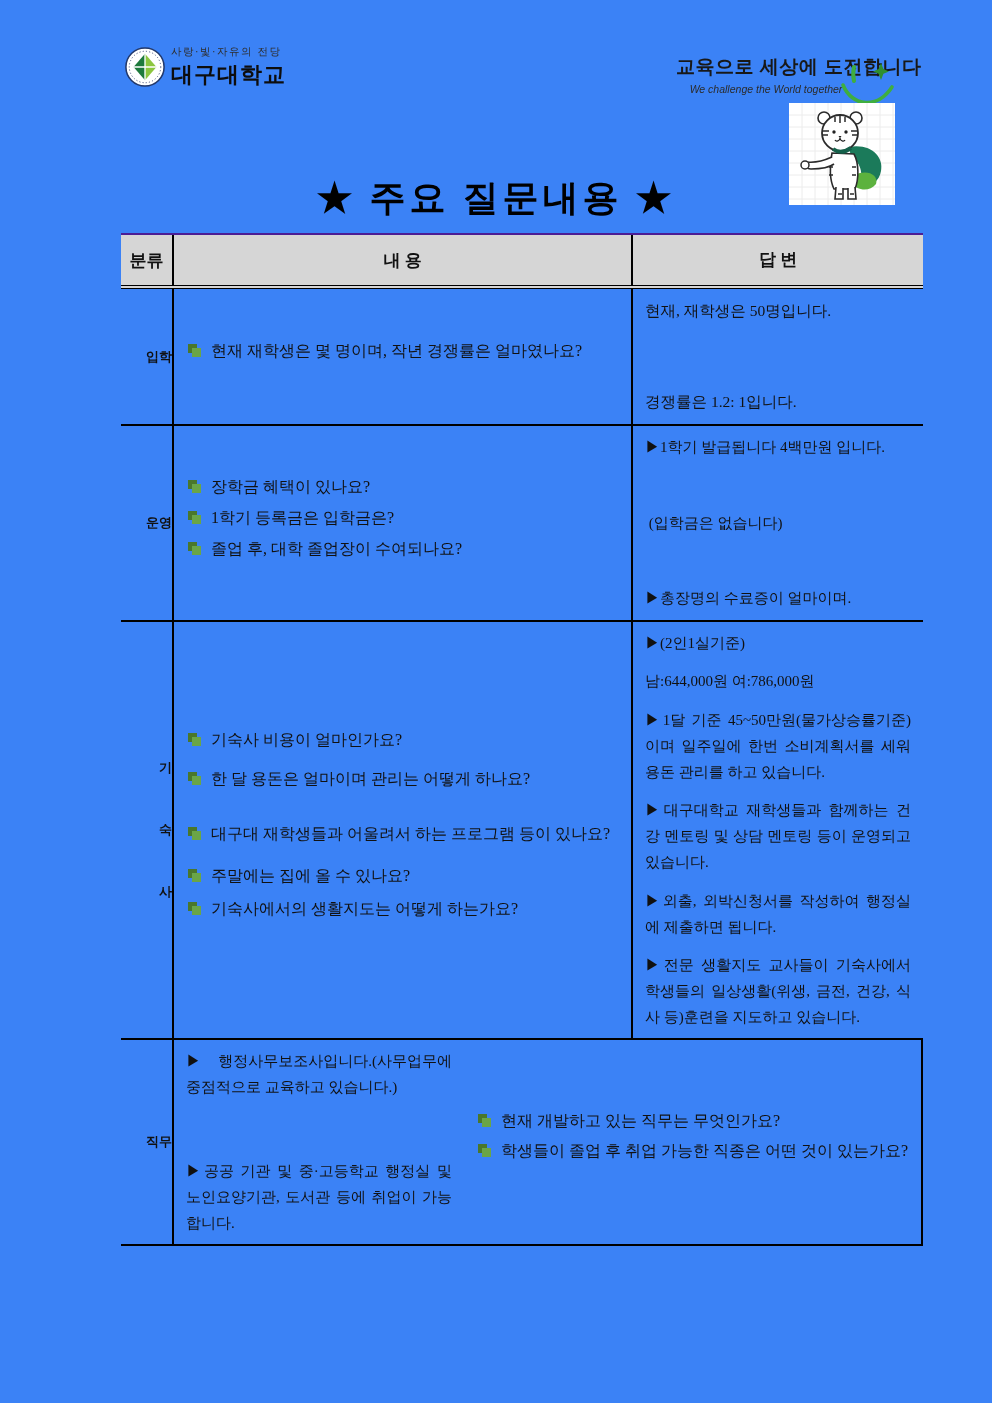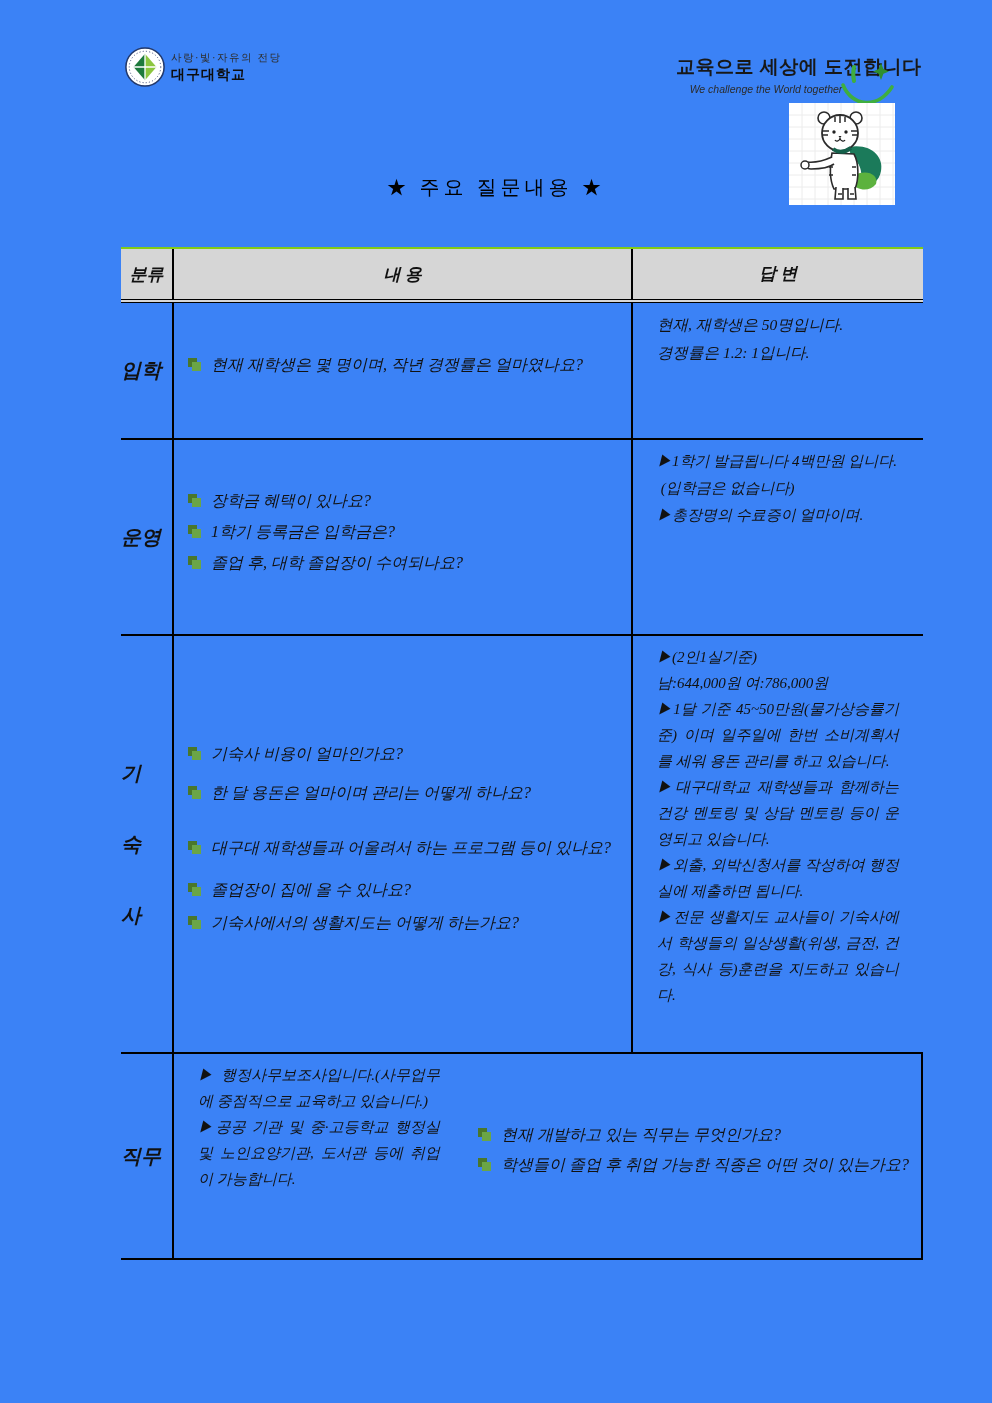--- a/index.html
+++ b/index.html
@@ -6,49 +6,49 @@
   .page {
     position:relative; width:992px; height:1403px; background:#3b82f6;
     font-family:"Liberation Serif", serif; color:#111; overflow:hidden;
   }
 
   
   .logo-group { position:absolute; left:124px; top:44px; display:flex; align-items:center; gap:5px;
                 font-family:"Liberation Sans", sans-serif; }
   .logo-text { display:flex; flex-direction:column; }
   .logo-slogan { font-size:10.5px; color:#2e2e2e; letter-spacing:1.5px; margin-bottom:1px; }
-  .logo-uname { font-size:14px; font-weight:bold; color:#0d0d0d; letter-spacing:1px; }
+  .logo-uname { font-size:22px; font-weight:bold; color:#0d0d0d; letter-spacing:1px; }
 
   .tagline { position:absolute; left:676px; top:54px; width:180px; text-align:center;
              font-family:"Liberation Sans", sans-serif; }
   .tagline-ko { font-size:19px; font-weight:bold; color:#181818; letter-spacing:0.5px; white-space:nowrap; }
   .tagline-en { font-size:10.5px; font-style:italic; color:#2b2b2b; margin-top:3px; white-space:nowrap; }
 
   .smiley { position:absolute; left:838px; top:57px; }
   .mascot-box { position:absolute; left:789px; top:103px; }
 
   
   .doc-title { position:absolute; left:0; top:174px; width:100%; text-align:center;
-               font-size:20px; font-weight:normal; letter-spacing:4px; color:#000; }
+               font-size:36px; font-weight:bold; letter-spacing:4px; color:#000; }
 
   
-  .faq-table { position:absolute; left:121px; top:247px; width:802px;
-               border-top:2px solid #84cc16; border-bottom:2px solid #000;font-style:italic; }
+  .faq-table { position:absolute; left:121px; top:233px; width:802px;
+               border-top:2px solid #4c1d95; border-bottom:2px solid #000; }
   .trow { display:flex; }
   .thead { background:#d6d6d6; border-bottom:4px double #000; height:50px; }
   .body-row { border-bottom:2px solid #000; }
   .body-row.last { border-bottom:none; }
 
   .cell { box-sizing:border-box; }
   .col-cat { width:53px; border-right:2px solid #000; display:flex; flex-direction:column;
-             align-items:flex-start; justify-content:center; font-weight:bold; font-size:20px; }
+             align-items:flex-end; justify-content:center; font-weight:bold; font-size:13px; }
   .col-content { width:459px; border-right:2px solid #000; display:flex; flex-direction:column;
                  justify-content:center; padding:10px 12px 22px 14px; }
-  .col-ans { width:290px; display:flex; flex-direction:column; justify-content:flex-start;
-             padding:8px 24px; font-size:15px; line-height:26px; }
+  .col-ans { width:290px; display:flex; flex-direction:column; justify-content:space-between;
+             padding:8px 12px; font-size:15px; line-height:26px; }
 
   .thead .col-cat, .thead .col-content, .thead .col-ans {
     flex-direction:row; align-items:center; justify-content:center;
     font-weight:bold; font-size:17px; padding:0;
   }
 
   .r1 { height:135px; }
   .r2 { height:194px; }
   .r3 { height:416px; }
   .r4 { height:204px; }
@@ -184,21 +184,21 @@
         <span class="cat-v">
           <span>기</span>
           <span>숙</span>
           <span>사</span>
         </span>
       </div>
       <div class="cell col-content">
         <p class="q"><span class="bullet"><i class="b1"></i><i class="b2"></i></span><span>기숙사 비용이 얼마인가요?</span></p>
         <p class="q mt10"><span class="bullet"><i class="b1"></i><i class="b2"></i></span><span>한 달 용돈은 얼마이며 관리는 어떻게 하나요?</span></p>
         <p class="q mt26"><span class="bullet"><i class="b1"></i><i class="b2"></i></span><span>대구대 재학생들과 어울려서 하는 프로그램 등이 있나요?</span></p>
-        <p class="q mt13"><span class="bullet"><i class="b1"></i><i class="b2"></i></span><span>졸업장이 집에 올 수 있나요?</span></p>
+        <p class="q mt13"><span class="bullet"><i class="b1"></i><i class="b2"></i></span><span>주말에는 집에 올 수 있나요?</span></p>
         <p class="q mt4"><span class="bullet"><i class="b1"></i><i class="b2"></i></span><span>기숙사에서의 생활지도는 어떻게 하는가요?</span></p>
       </div>
       <div class="cell col-ans">
         <p class="a">▶(2인1실기준)</p>
         <p class="a">남:644,000원 여:786,000원</p>
         <p class="a">▶1달 기준 45~50만원(물가상승률기준) 이며 일주일에 한번 소비계획서를 세워 용돈 관리를 하고 있습니다.</p>
         <p class="a">▶대구대학교 재학생들과 함께하는 건강 멘토링 및 상담 멘토링 등이 운영되고 있습니다.</p>
         <p class="a">▶외출, 외박신청서를 작성하여 행정실에 제출하면 됩니다.</p>
         <p class="a">▶전문 생활지도 교사들이 기숙사에서 학생들의 일상생활(위생, 금전, 건강, 식사 등)훈련을 지도하고 있습니다.</p>
       </div>

